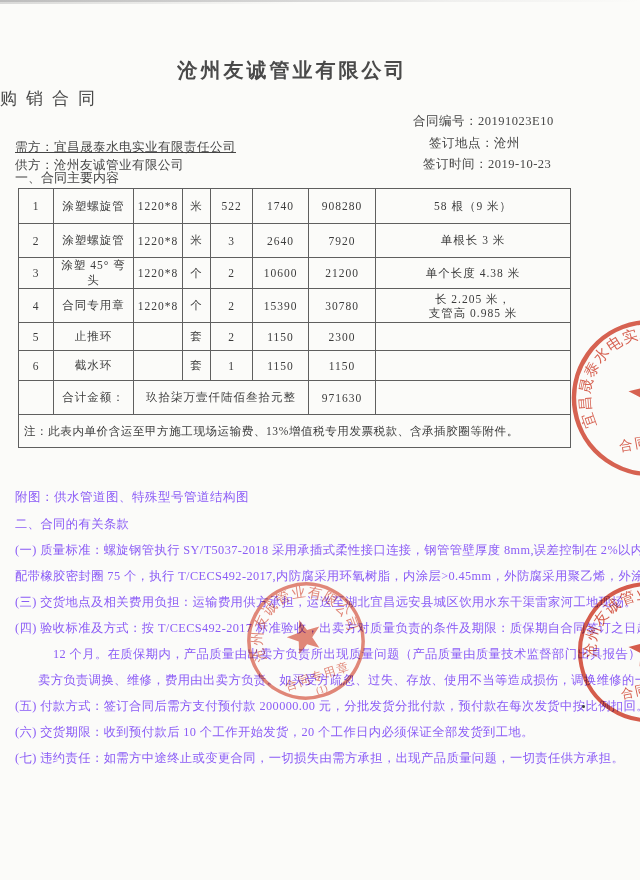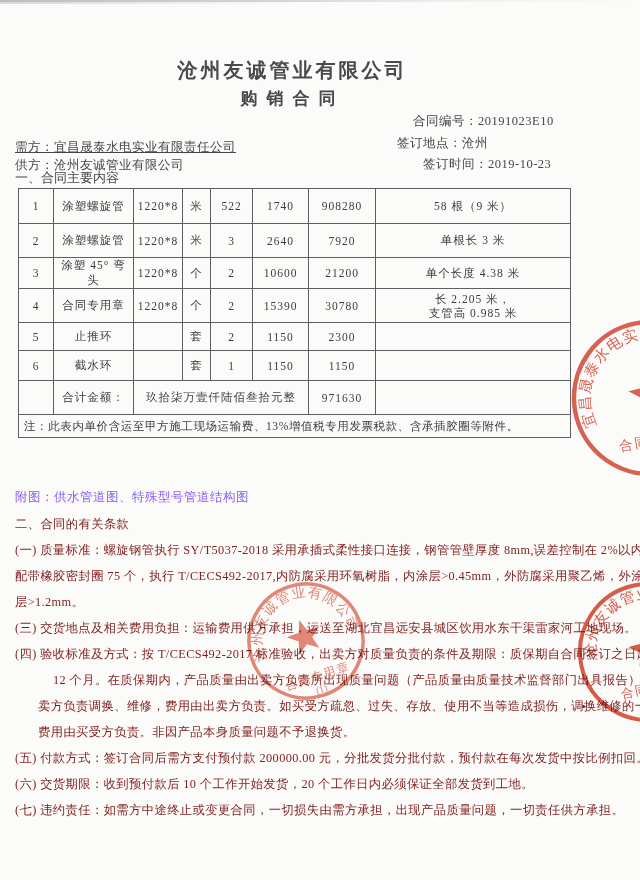--- a/index.html
+++ b/index.html
@@ -9,40 +9,40 @@
     font-family:"Liberation Serif","DejaVu Serif",serif;
     color:#3e3e3e;
   }
   .abs{position:absolute;}
   
   .scan-top{left:0;top:0;width:640px;height:2px;background:linear-gradient(90deg,#bdbdbd 0%,#d6d6d6 45%,#efefee 70%,rgba(240,240,240,0) 100%);}
   .scan-top2{left:0;top:2px;width:300px;height:2px;background:linear-gradient(90deg,#d9d9d8,rgba(245,245,244,0));}
   .ink-dot{width:3px;height:3px;border-radius:50%;background:#3a3a3a;left:582px;top:705px;}
   
   .company-title{left:0;right:55px;top:57px;text-align:center;font-size:20px;letter-spacing:3px;font-weight:600;color:#4a4a4a;}
-  .doc-title{left:0;right:55px;top:87px;text-align:center;font-size:17px;letter-spacing:9px;font-weight:700;color:#484848;}
+  .doc-title{left:0;right:55px;top:87px;font-size:17px;letter-spacing:9px;font-weight:400;color:#484848;}
   .meta{font-size:12.5px;color:#454545;letter-spacing:0.5px;}
   .supplier-line{left:15px;top:121px;margin-top:36px;}
   .buyer-line{left:15px;top:139px;text-decoration:underline;}
   .contract-no{left:413px;top:113px;}
-  .sign-place{left:397px;top:135px;}
+  .sign-place{left:429px;top:135px;}
   .sign-date{left:413px;top:156px;margin-left:10px;}
   .sec1-heading{left:15px;top:169px;font-size:13px;color:#454545;}
   
   table.items{position:absolute;left:18px;top:188px;width:552px;border-collapse:collapse;table-layout:fixed;}
   table.items td,table.items th{
     border:1px solid #5f5f5f;padding:0 2px;
     font-size:11.5px;font-weight:normal;color:#3c3c3c;
     text-align:center;vertical-align:middle;letter-spacing:1px;overflow:hidden;
   }
   table.items .note-cell{text-align:left;padding-left:5px;letter-spacing:0.6px;font-size:11.5px;}
   .rm2{line-height:14px;}
   
   .attachment-line{left:15px;top:489px;font-size:12.5px;color:#8b5cf6;letter-spacing:0.5px;}
-  .sec2{left:15px;top:511px;right:28px;font-size:12.3px;color:#7f1d1d;line-height:26px;letter-spacing:0.4px;}
+  .sec2{left:15px;top:511px;right:28px;font-size:12.3px;color:#8b5cf6;line-height:26px;letter-spacing:0.4px;}
   .sec2 .heading{font-weight:normal;}
   .term-line{white-space:nowrap;}
   .ind-a{margin-left:38px;}
   .ind-b{margin-left:23px;}
   
   .stamp{pointer-events:none;mix-blend-mode:multiply;}
   .stamp svg{display:block;}
   .stamp-buyer{left:565px;top:313px;width:170px;height:170px;color:#d2402d;opacity:0.82;transform:rotate(-10deg);}
   .stamp-sup-center{left:231px;top:566px;width:150px;height:150px;color:#d8503c;opacity:0.68;transform:rotate(-18deg);}
   .stamp-sup-right{left:568px;top:572px;width:160px;height:160px;color:#d2402d;opacity:0.85;transform:rotate(-12deg);}
@@ -139,38 +139,36 @@
     <td>1150</td>
     <td></td>
   </tr>
   <tr style="height:34px">
     <td></td>
     <td>合计金额：</td>
     <td colspan="4">玖拾柒万壹仟陆佰叁拾元整</td>
     <td>971630</td>
     <td></td>
   </tr>
-  <tr style="height:23px">
+  <tr style="height:33px">
     <td colspan="8" class="note-cell">注：此表内单价含运至甲方施工现场运输费、13%增值税专用发票税款、含承插胶圈等附件。</td>
   </tr>
 </tbody>
   </table>
 
 <div class="abs attachment-line">附图：供水管道图、特殊型号管道结构图</div>
 
 <div class="abs sec2">
   <div class="heading">二、合同的有关条款</div>
   <div class="term-line">(一) 质量标准：螺旋钢管执行 SY/T5037-2018 采用承插式柔性接口连接，钢管管壁厚度 8mm,误差控制在 2%以内，</div>
   <div class="term-line">配带橡胶密封圈 75 个，执行 T/CECS492-2017,内防腐采用环氧树脂，内涂层&gt;0.45mm，外防腐采用聚乙烯，外涂</div>
-  <div class="term-line">层&gt;1.2mm。</div>
   <div class="term-line">(三) 交货地点及相关费用负担：运输费用供方承担，运送至湖北宜昌远安县城区饮用水东干渠雷家河工地现场。</div>
   <div class="term-line">(四) 验收标准及方式：按 T/CECS492-2017 标准验收，出卖方对质量负责的条件及期限：质保期自合同签订之日起</div>
   <div class="term-line ind-a">12 个月。在质保期内，产品质量由出卖方负责所出现质量问题（产品质量由质量技术监督部门出具报告），出</div>
   <div class="term-line ind-b">卖方负责调换、维修，费用由出卖方负责。如买受方疏忽、过失、存放、使用不当等造成损伤，调换维修的一</div>
-  <div class="term-line ind-b">费用由买受方负责。非因产品本身质量问题不予退换货。</div>
   <div class="term-line">(五) 付款方式：签订合同后需方支付预付款 200000.00 元，分批发货分批付款，预付款在每次发货中按比例扣回。</div>
   <div class="term-line">(六) 交货期限：收到预付款后 10 个工作开始发货，20 个工作日内必须保证全部发货到工地。</div>
   <div class="term-line">(七) 违约责任：如需方中途终止或变更合同，一切损失由需方承担，出现产品质量问题，一切责任供方承担。</div>
 </div>
 
 <div class="abs stamp stamp-buyer">
   <svg width="170" height="170" viewBox="0 0 170 170">
     <circle cx="85" cy="85" r="76" fill="none" stroke="currentColor" stroke-width="4.5"></circle>
     <defs>
         <path id="arcA" d="M 28.6,105.5 A 60,60 0 1 1 141.4,105.5" fill="none"></path>

